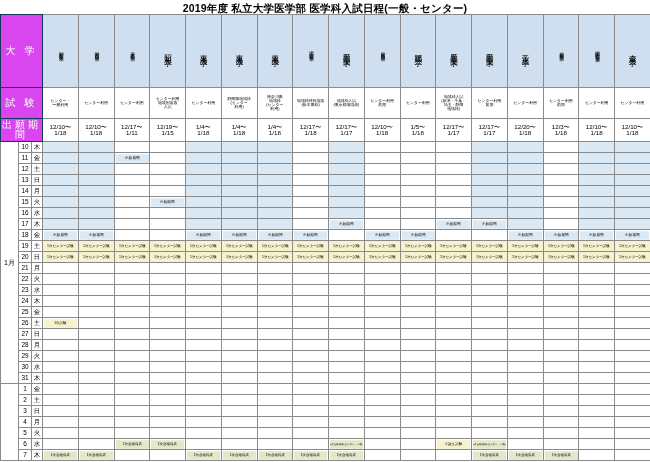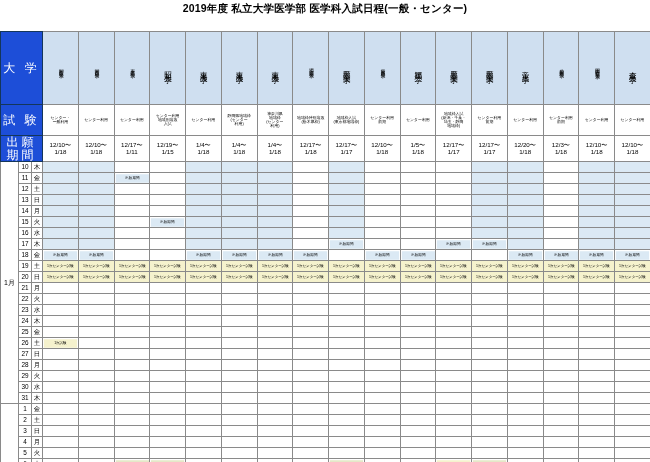--- a/index.html
+++ b/index.html
@@ -9,21 +9,21 @@
     width:650px;height:462px;overflow:hidden;
     -webkit-font-smoothing:none;
   }
   #page{position:relative;width:650px;height:462px;box-sizing:border-box;}
 
   .title{
     text-align:center;
     font-size:10.5px;
     font-weight:bold;
     color:#000;
-    padding:2px 0 17px 0;
+    padding:2px 0 0 0;
     letter-spacing:.2px;
     line-height:12px;
   }
 
   table.sched{
     border-collapse:collapse;
     table-layout:fixed;
     width:650px;
     font-size:5px;
     color:#000;
@@ -34,24 +34,24 @@
     margin:0;
     overflow:hidden;
     text-align:center;
     vertical-align:middle;
     font-weight:normal;
     line-height:1.05;
   }
 
   
   .hdr-label{
-    background:#1d4ed8;
+    background:#d946ef;
     color:#ffffff;
     font-weight:bold;
-    font-size:12px;
+    font-size:10px;
     letter-spacing:3px;
     border-color:#14365a !important;
   }
   .univ-cell{
     background:#cfdff0;
     height:72px;
     padding:3px 0 2px 0;
     vertical-align:top;
   }
   .vert{

